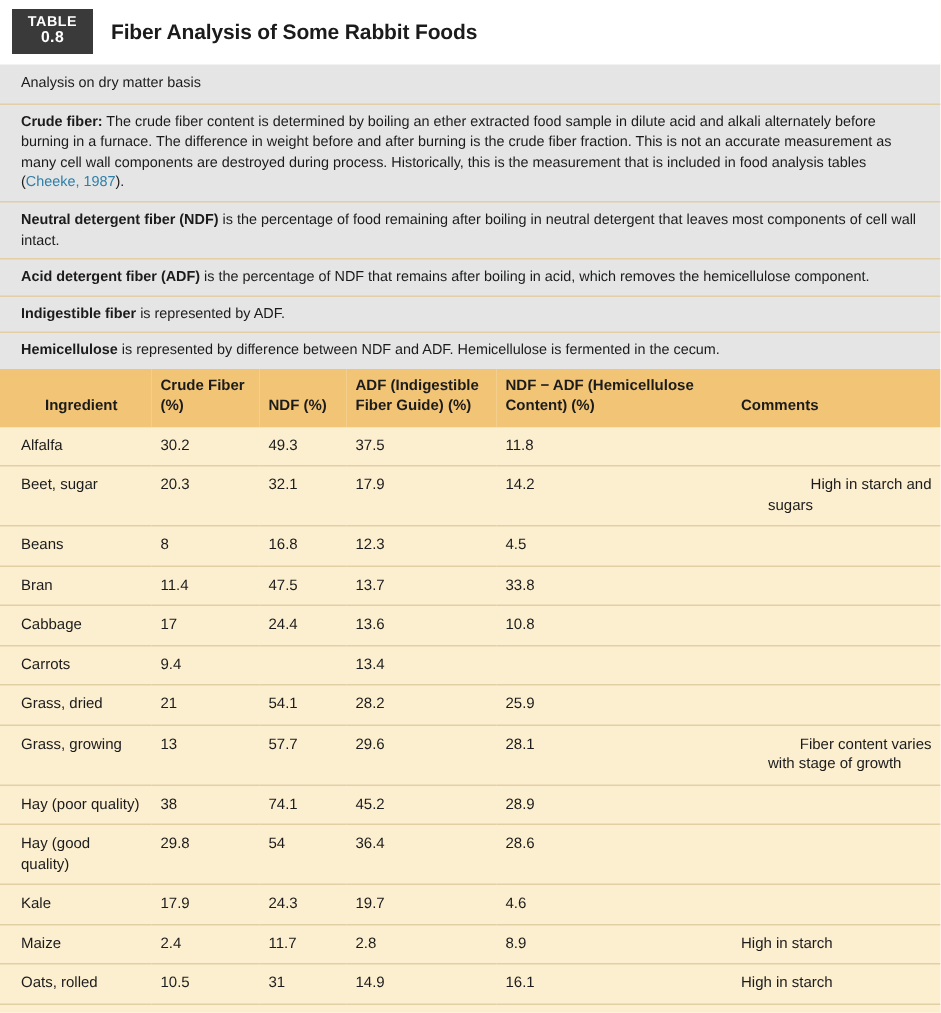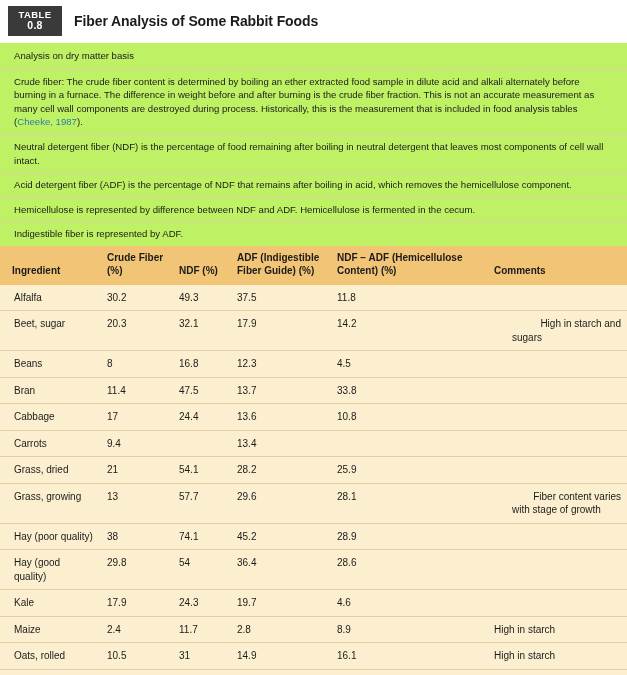--- a/index.html
+++ b/index.html
@@ -58,55 +58,55 @@
     font-weight: bold;
     color: #1b1b1b;
     display: flex;
     align-items: center;
     padding-left: 12px;
     letter-spacing: -0.1px;
   }
 
   
   .notes {
-    background: #bef264;
+    background: #e5e5e5;
     padding: 0;
     border-top: 1px solid #ffffff;
   }
   .note-row {
     padding: 5px 14px 5px 14px;
     font-size: 9.6px;
     line-height: 1.42;
     color: #1b1b1b;
     border-bottom: 1px solid #e2cfa6;
   }
   .note-row:last-child { border-bottom: none; }
   .note-row.plain { padding-top: 6px; padding-bottom: 6px; }
-  .note-row .lead { font-weight: normal; }
+  .note-row .lead { font-weight: bold; }
   .cite { color: #2e7fa8; }
 
   
   .data-table {
     width: 627px;
     border-collapse: collapse;
     table-layout: fixed;
     background: #fcefd0;
   }
   .data-table thead th {
     background: #f2c476;
     font-size: 10px;
     font-weight: bold;
     color: #1b1b1b;
     text-align: left;
     vertical-align: bottom;
     padding: 6px 6px 7px 6px;
     line-height: 1.28;
     margin-top: 36px;
   }
-  .data-table thead th.first { padding-left: 12px; }
+  .data-table thead th.first { padding-left: 30px; }
   .data-table tbody td {
     font-size: 10px;
     color: #1b1b1b;
     padding: 6px 6px 6px 6px;
     vertical-align: top;
     border-bottom: 1px solid #e2cfa6;
     line-height: 1.35;
     background: #fcefd0;
   }
   .data-table tbody td.first { padding-left: 14px; }
@@ -146,25 +146,25 @@
 
     <div class="note-row">
       <span class="lead">Neutral detergent fiber (NDF)</span><span> is the percentage of food remaining after boiling in neutral detergent that leaves most components of cell wall intact.</span>
     </div>
 
     <div class="note-row">
       <span class="lead">Acid detergent fiber (ADF)</span><span> is the percentage of NDF that remains after boiling in acid, which removes the hemicellulose component.</span>
     </div>
 
     <div class="note-row">
+      <span class="lead">Indigestible fiber</span><span> is represented by ADF.</span>
+    </div>
+
+    <div class="note-row">
       <span class="lead">Hemicellulose</span><span> is represented by difference between NDF and ADF. Hemicellulose is fermented in the cecum.</span>
-    </div>
-
-    <div class="note-row">
-      <span class="lead">Indigestible fiber</span><span> is represented by ADF.</span>
     </div>
 
   </div>
 
   <table class="data-table">
     <colgroup>
       <col class="c-ing">
         <col class="c-cf">
         <col class="c-ndf">
       <col class="c-adf">

